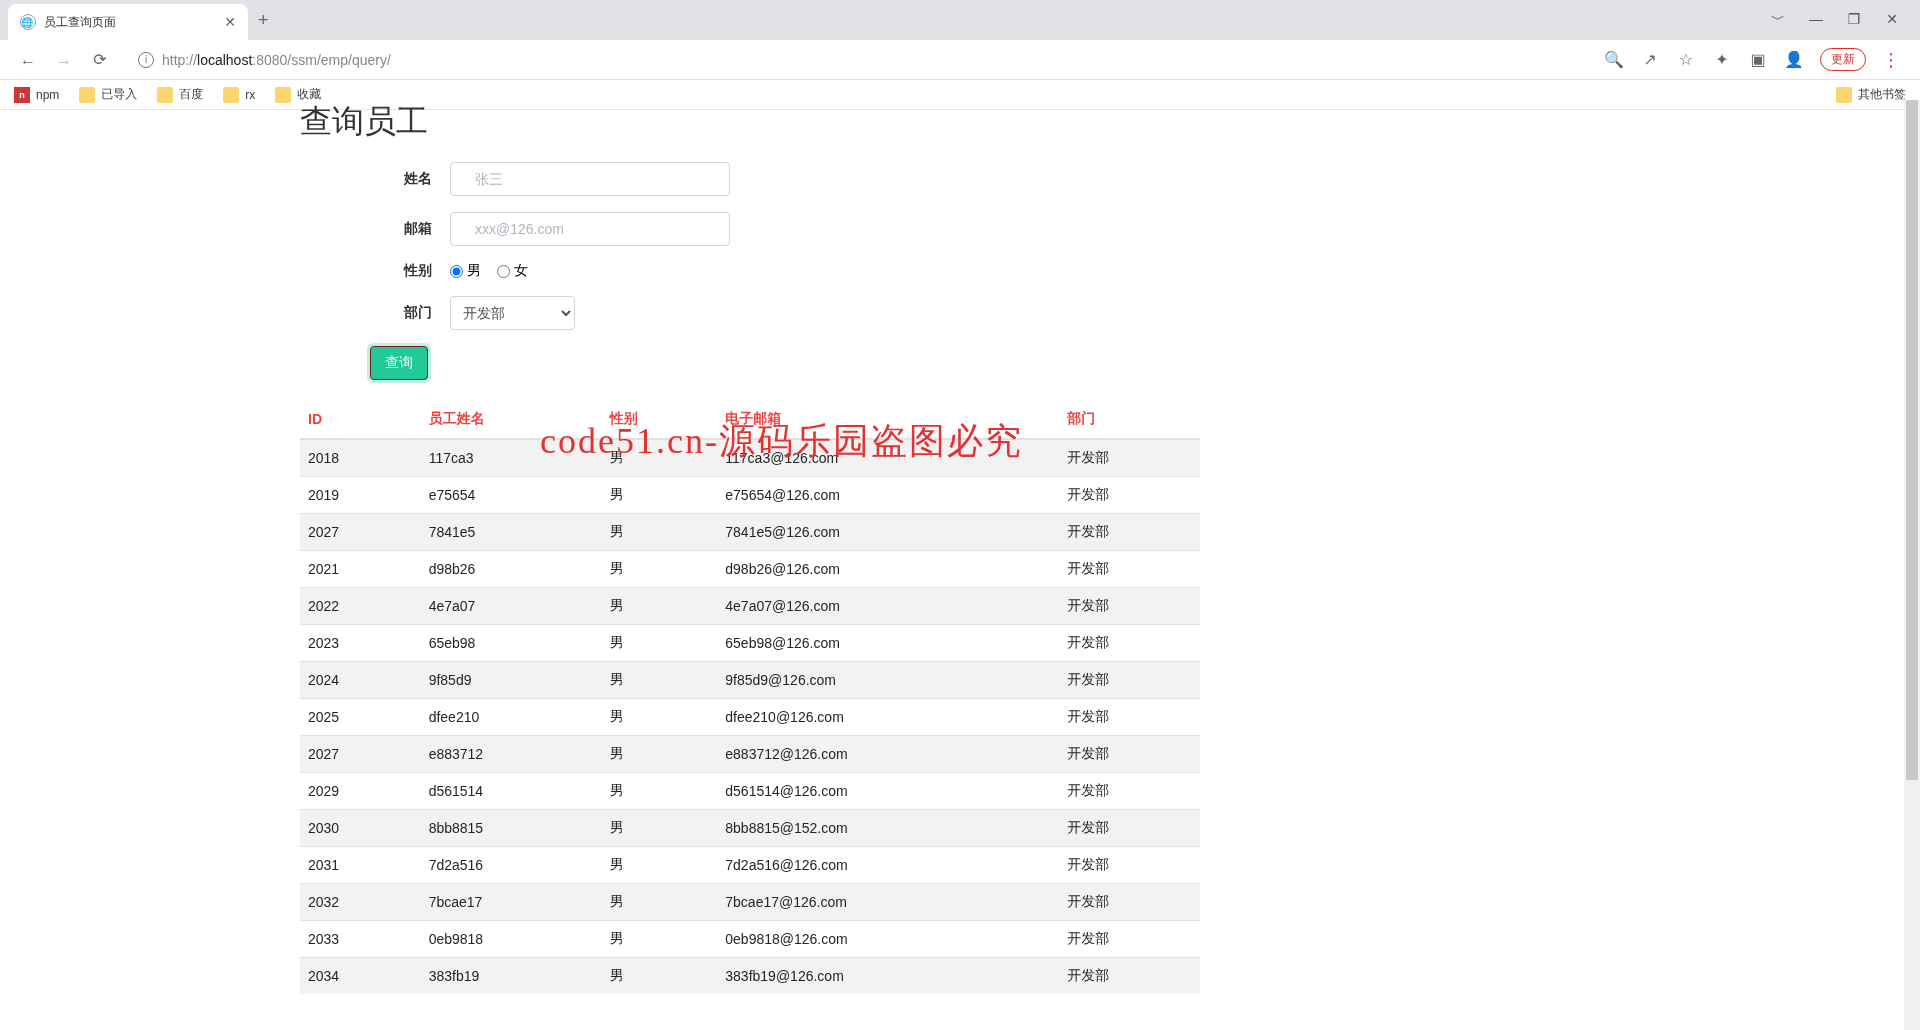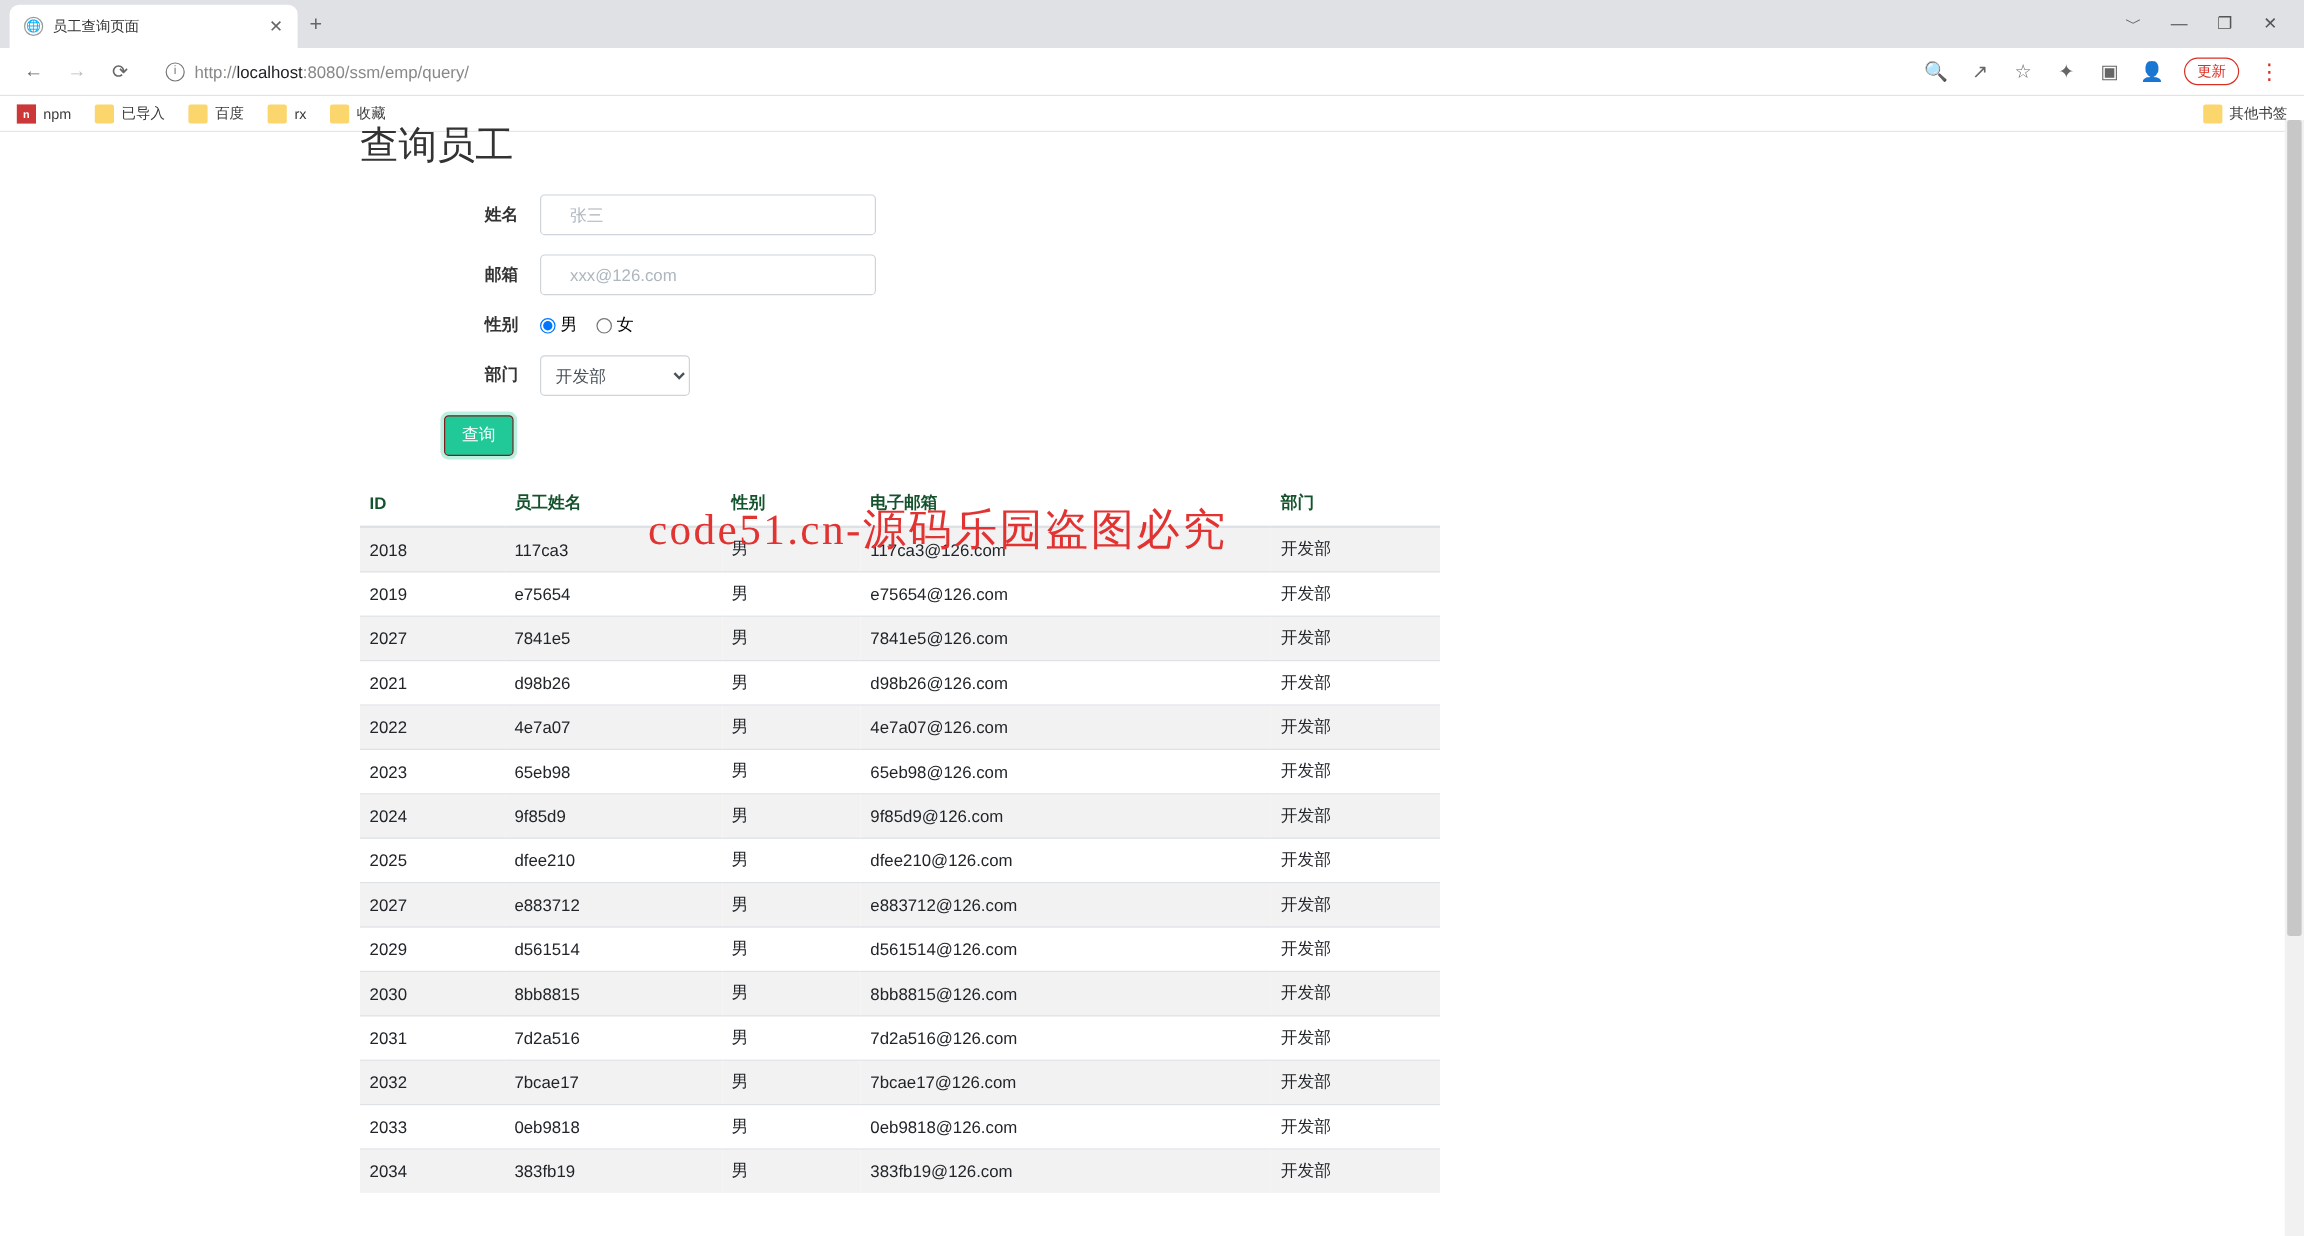--- a/index.html
+++ b/index.html
@@ -44,21 +44,21 @@
 .form-label { width: 150px; text-align: right; padding-right: 18px; font-size: 14px; font-weight: bold; color: #333; }
 .form-control { flex: 0 0 280px; }
 .text-input { width: 280px; height: 34px; border: 1px solid #ced4da; border-radius: 4px; padding: 0 24px; font-size: 14px; color: #495057; background: #fff; }
 .text-input::placeholder { color: #adb5bd; }
 .radio-group { display: flex; gap: 16px; align-items: center; font-size: 14px; }
 .radio-group label { display: flex; align-items: center; gap: 4px; cursor: pointer; }
 .select-input { width: 125px; height: 34px; border: 1px solid #ced4da; border-radius: 4px; padding: 0 8px; font-size: 14px; color: #495057; background: #fff; }
 .query-btn { background: #20c997; color: #fff; border: 1px solid #7f1d1d; border-radius: 4px; padding: 7px 14px; font-size: 14px; cursor: pointer; margin-left: 70px; box-shadow: 0 0 0 3px rgba(32,201,151,0.3); }
 
 .data-table { width: 100%; border-collapse: collapse; margin-top: 20px; font-size: 14px; }
-.data-table thead th { text-align: left; font-weight: bold; padding: 10px 8px; border-bottom: 2px solid #dee2e6; color: #14532d; }
+.data-table thead th { text-align: left; font-weight: bold; padding: 10px 8px; border-bottom: 2px solid #dee2e6; color: #ef4444; }
 .data-table tbody td { padding: 9px 8px; border-top: 1px solid #dee2e6; color: #212529; }
 .data-table tbody tr:nth-child(odd) { background: #f2f2f2; }
 .col-id { width: 120px; }
 .col-name { width: 180px; }
 .col-gender { width: 115px; }
 .col-email { width: 340px; }
 .col-dept { width: 140px; }
 
 .watermark { position: absolute; top: 417px; left: 540px; font-size: 36px; color: #e23333; font-weight: 400; pointer-events: none; z-index: 100; font-family: SimSun, serif; letter-spacing: 2px; }
 
@@ -253,21 +253,21 @@
             <td>2029</td>
             <td>d561514</td>
             <td>男</td>
             <td>d561514@126.com</td>
             <td>开发部</td>
           </tr>
           <tr>
             <td>2030</td>
             <td>8bb8815</td>
             <td>男</td>
-            <td>8bb8815@126.com</td>
+            <td>8bb8815@152.com</td>
             <td>开发部</td>
           </tr>
           <tr>
             <td>2031</td>
             <td>7d2a516</td>
             <td>男</td>
             <td>7d2a516@126.com</td>
             <td>开发部</td>
           </tr>
           <tr>

